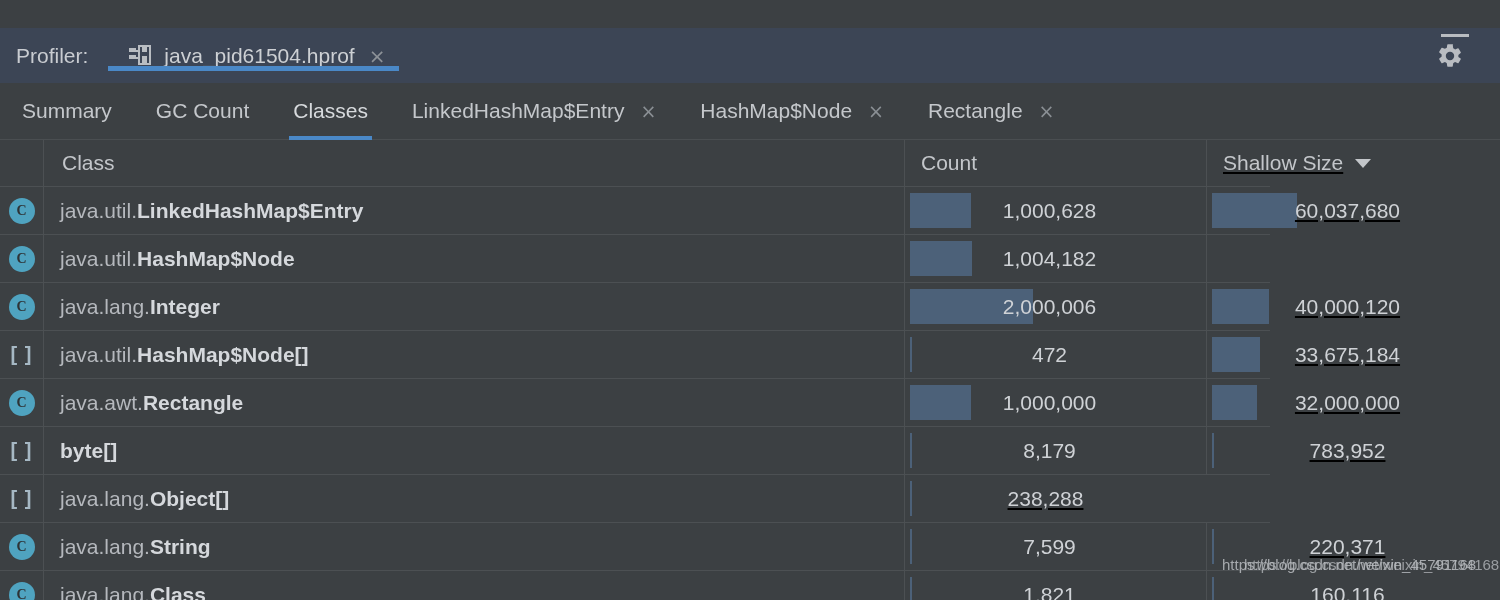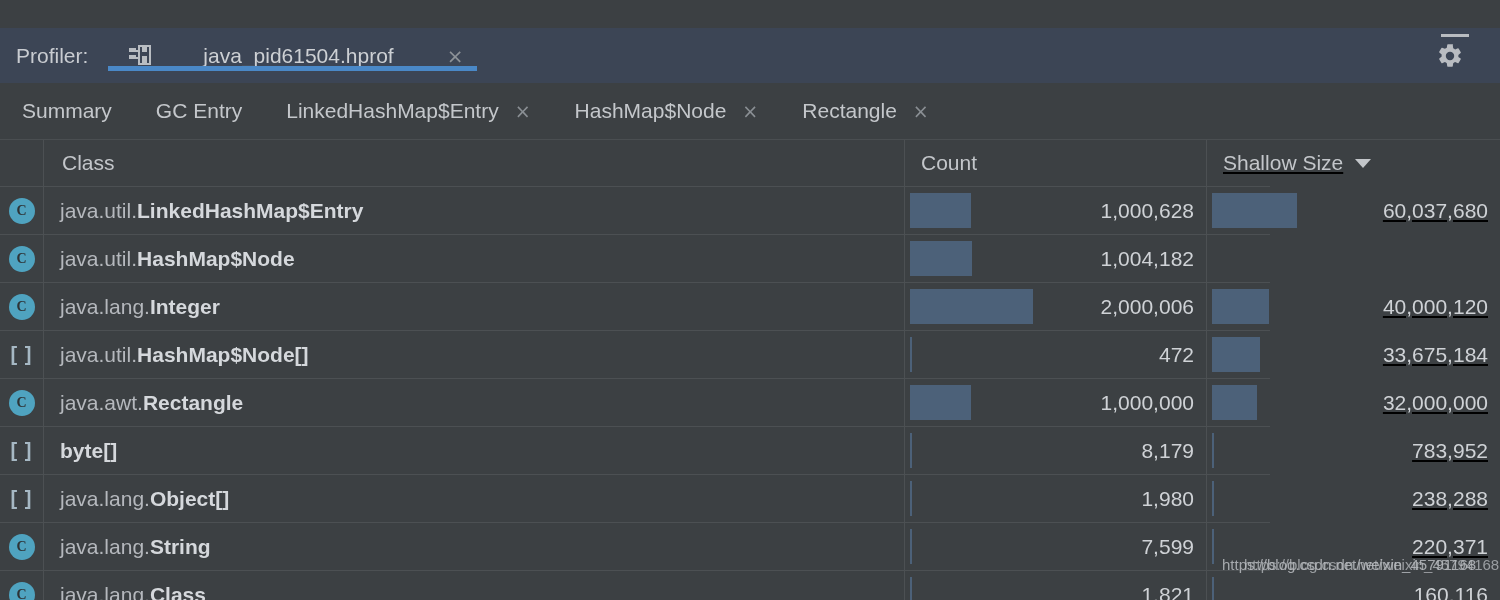--- a/index.html
+++ b/index.html
@@ -26,21 +26,20 @@
     margin-left: 16px;
     white-space: nowrap;
   }
   .file-tab {
     position: relative;
     height: 41px;
     display: flex;
     align-items: center;
     padding: 0 14px 0 20px;
     margin-left: 20px;
-    gap: 39px;
   }
   .file-tab .hprof-icon { margin-right: 10px; display: flex; align-items: center; }
   .file-tab .tab-title {
     color: #cdd0d4;
     font-size: 21px;
     white-space: nowrap;
   }
   .file-tab .tab-close {
     color: #8d9298;
     font-size: 20px;
@@ -122,21 +121,21 @@
     display: flex;
     align-items: center;
     padding-left: 16px;
     border-right: 1px solid #4c5053;
     overflow: hidden;
   }
   .c-count, .c-size {
     position: relative;
     display: flex;
     align-items: center;
-    justify-content: flex-end;
+    justify-content: center;
     padding-right: 12px;
     border-right: 1px solid #4c5053;
     overflow: hidden;
   }
   .c-count { flex: 0 0 302px; width: 302px; }
   .c-size  { flex: 0 0 293px; width: 293px; border-right: none; text-decoration: underline; }
 
   .hdr-text {
     color: #c3c6ca;
     font-size: 21px;
@@ -245,21 +244,25 @@
       <span class="bar"></span>
     </span>
   </div>
 </div>
 
 <div class="tabstrip" id="tabstrip">
     <div class="tab">
       <span>Summary</span>
     </div>
     <div class="tab">
-      <span>GC Entry</span>
+      <span>GC Count</span>
+    </div>
+    <div class="tab active">
+      <span>Classes</span>
+      <span class="tab-indicator"></span>
     </div>
     <div class="tab">
       <span>LinkedHashMap$Entry</span>
       <span class="closer">×</span>
     </div>
     <div class="tab">
       <span>HashMap$Node</span>
       <span class="closer">×</span>
     </div>
     <div class="tab">
@@ -375,24 +378,20 @@
           <span class="numval">783,952</span>
         </div>
       </div>
       <div class="row">
         <div class="c-icon">
           <span class="icon-array">[ ]</span>
         </div>
         <div class="c-class">
           <span class="clsname"><span class="pkg">java.lang.</span><span class="simple">Object[]</span></span>
         </div>
-        <div class="c-count">
-          <div class="bar" style="width: 2px;"></div>
-          <span class="numval">1,980</span>
-        </div>
         <div class="c-size">
           <div class="bar" style="width: 2px;"></div>
           <span class="numval">238,288</span>
         </div>
       </div>
       <div class="row">
         <div class="c-icon">
           <span class="icon-class">C</span>
         </div>
         <div class="c-class">

